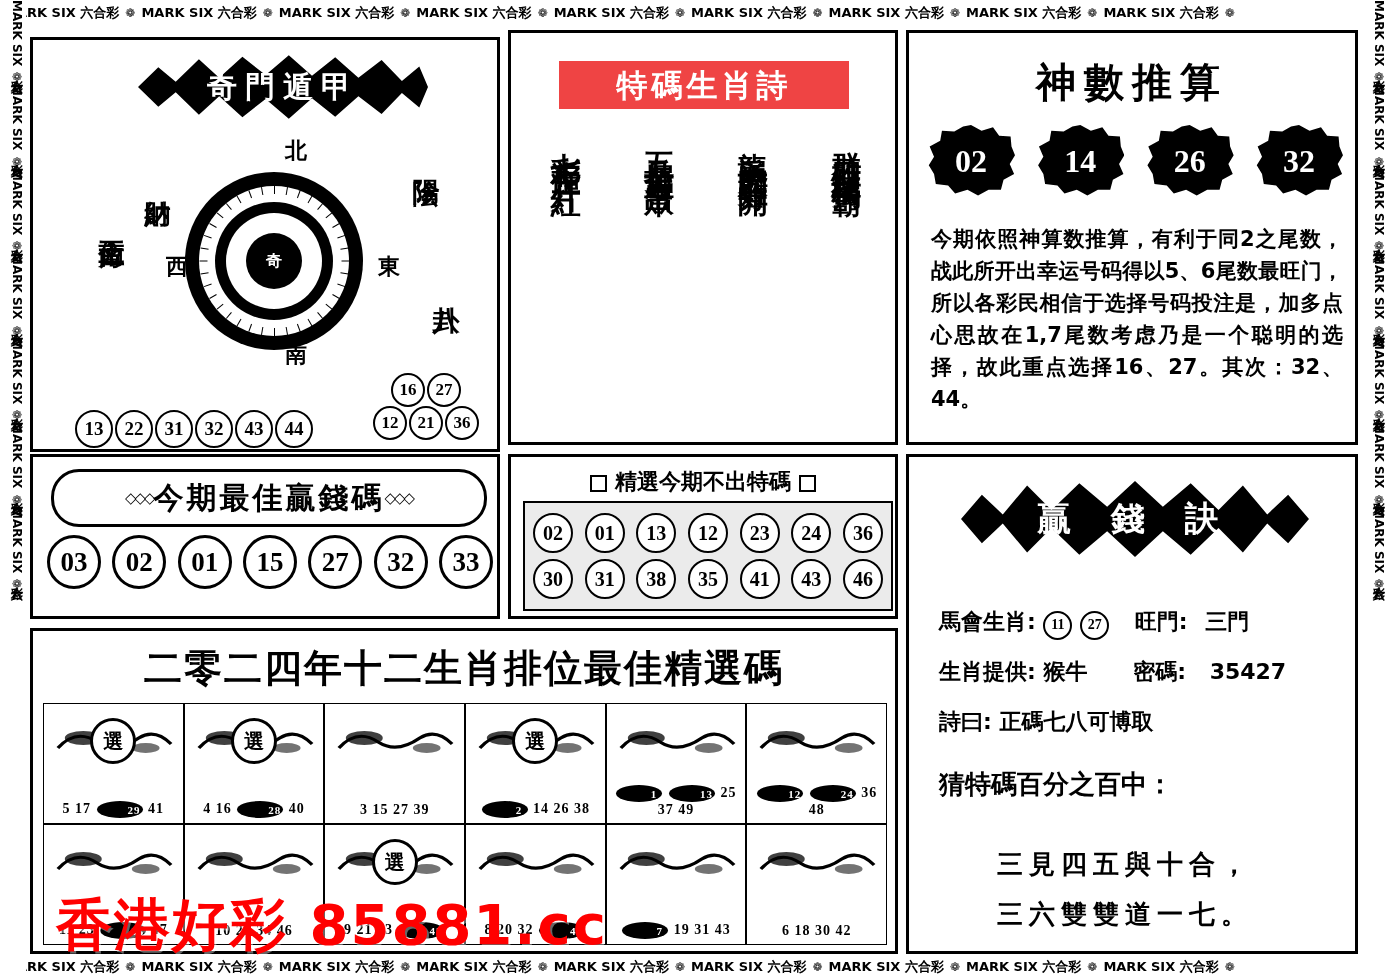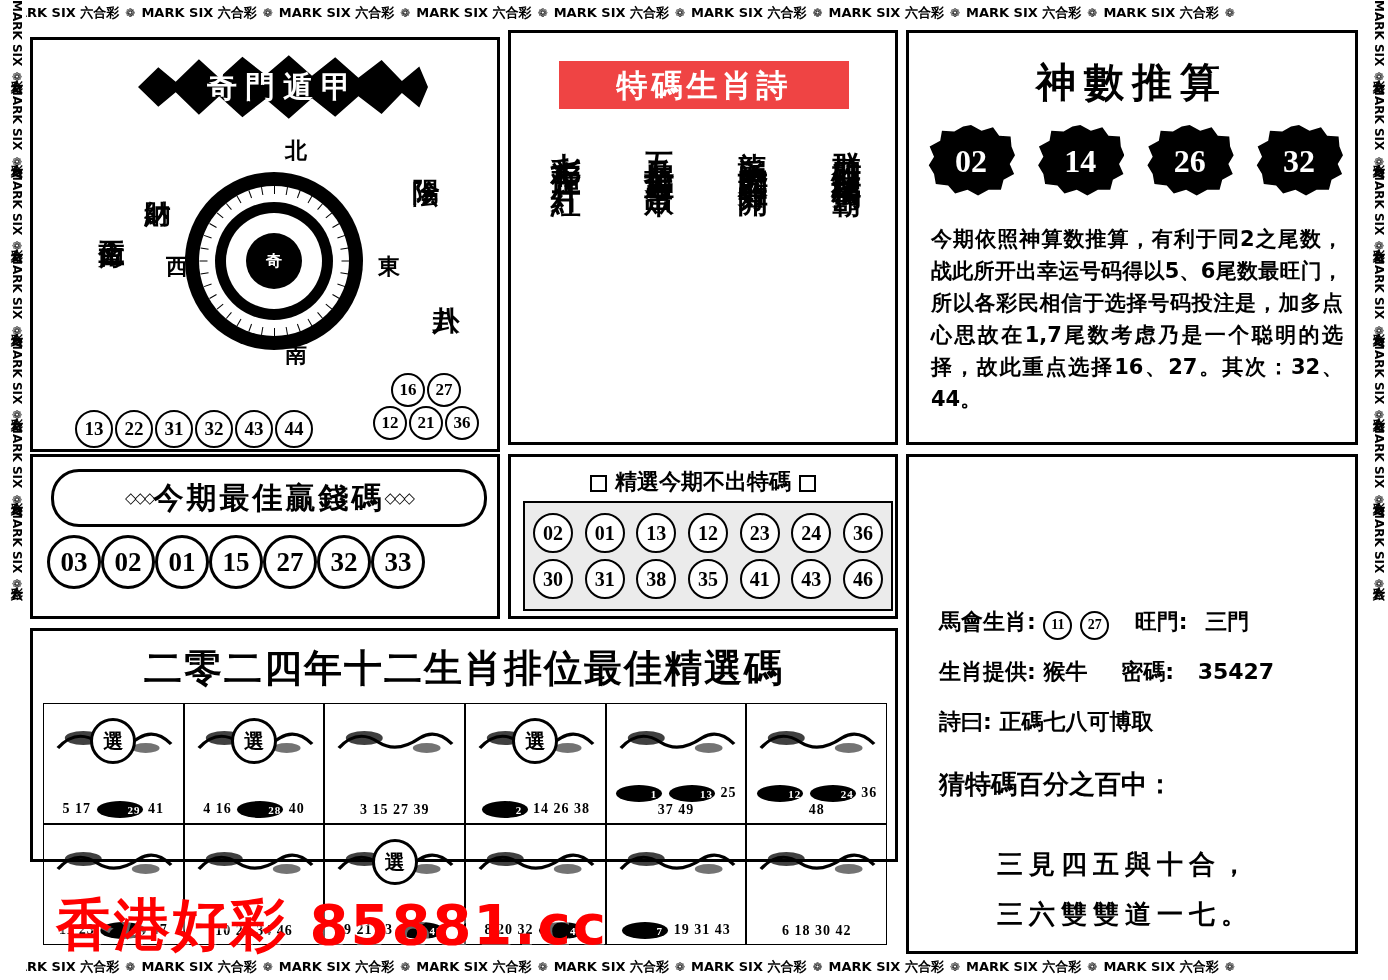--- a/index.html
+++ b/index.html
@@ -65,21 +65,21 @@
      clip-path:polygon(50% 0%,62% 8%,75% 3%,82% 15%,95% 16%,96% 30%,100% 42%,94% 54%,99% 68%,87% 76%,84% 90%,70% 90%,58% 98%,46% 90%,32% 95%,24% 84%,10% 82%,8% 68%,2% 56%,8% 44%,3% 30%,15% 22%,17% 8%,31% 9%,41% 2%);}
   .p3text{position:absolute;left:22px;top:190px;width:412px;font-size:21px;line-height:32px;
      font-family:"DejaVu Sans",sans-serif;font-weight:bold;text-align:justify;}
 
   
   #p4{left:4px;top:428px;width:470px;height:165px;}
   .p4head{position:absolute;left:18px;top:12px;width:430px;height:52px;border:3px solid #000;border-radius:28px;
      display:flex;align-items:center;justify-content:center;}
   .p4head .t{font-size:30px;font-weight:bold;letter-spacing:3px;font-family:"DejaVu Sans",sans-serif;}
   .diam{font-size:15px;letter-spacing:-2px;}
-  .p4nums{position:absolute;left:14px;top:78px;width:446px;display:flex;}
+  .p4nums{position:absolute;left:14px;top:78px;width:446px;display:flex;justify-content:space-between;}
   .p4nums .numcirc{width:48px;height:48px;font-size:27px;border-width:3px;}
 
   
   #p5{left:482px;top:428px;width:390px;height:165px;}
   .p5head{position:absolute;left:0;right:0;top:10px;text-align:center;font-size:22px;font-weight:bold;font-family:"DejaVu Sans",sans-serif;}
   .sq{display:inline-block;width:13px;height:13px;border:2px solid #000;vertical-align:middle;margin:0 8px;}
   .p5box{position:absolute;left:12px;top:44px;width:366px;height:106px;border:2px solid #000;background:#ebebeb;}
   .p5row{position:absolute;left:8px;width:350px;display:flex;justify-content:space-between;}
   .p5row .numcirc{width:36px;height:36px;font-size:20px;background:#fff;}
 
@@ -87,21 +87,21 @@
   #p6{left:880px;top:428px;width:452px;height:500px;}
   .banner6{position:absolute;left:52px;top:24px;width:348px;height:76px;}
   .banner6 .star{position:absolute;inset:0;background:#000;
     clip-path:polygon(0% 50%,6% 18%,12% 44%,19% 6%,26% 38%,34% 3%,42% 34%,50% 0%,58% 34%,66% 3%,74% 38%,81% 6%,88% 44%,94% 18%,100% 50%,94% 82%,88% 56%,81% 94%,74% 62%,66% 97%,58% 66%,50% 100%,42% 66%,34% 97%,26% 62%,19% 94%,12% 56%,6% 82%);}
   .banner6 .txt{position:absolute;inset:0;display:flex;align-items:center;justify-content:center;color:#fff;
     font-size:34px;font-weight:bold;letter-spacing:14px;font-family:"DejaVu Sans",sans-serif;}
   .p6line{position:absolute;font-size:22px;font-weight:bold;font-family:"DejaVu Sans",sans-serif;white-space:nowrap;}
   .p6big{position:absolute;font-size:26px;font-weight:bold;font-family:"DejaVu Sans",sans-serif;}
 
   
-  #p7{left:4px;top:602px;width:868px;height:234px;}
+  #p7{left:4px;top:602px;width:868px;height:326px;}
   .p7title{position:absolute;left:0;right:0;top:12px;text-align:center;font-size:38px;font-weight:bold;
      letter-spacing:2px;font-family:"DejaVu Sans",sans-serif;}
   .grid7{position:absolute;left:10px;top:72px;width:844px;height:242px;display:grid;
      grid-template-columns:repeat(6,1fr);grid-template-rows:1fr 1fr;}
   .cell7{border:1px solid #000;position:relative;overflow:hidden;}
   .cell7 .pic{position:absolute;left:0;right:0;top:4px;height:62px;}
   .cell7 .nums{position:absolute;left:0;right:0;bottom:5px;text-align:center;font-size:14px;font-weight:bold;
      font-family:"Liberation Serif",serif;letter-spacing:1px;}
   .xuan{position:absolute;left:50%;top:14px;transform:translateX(-50%);width:40px;height:40px;border:3px solid #000;
      border-radius:50%;display:flex;align-items:center;justify-content:center;font-size:20px;font-weight:bold;background:#fff;}
@@ -270,33 +270,37 @@
           <span class="numcirc ">38</span>
           <span class="numcirc ">35</span>
           <span class="numcirc ">41</span>
           <span class="numcirc ">43</span>
           <span class="numcirc ">46</span>
         </div>
     </div>
   </div>
 
   <div class="panel" id="p6">
+    <div class="banner6">
+      <div class="star"></div>
+      <div class="txt">贏 錢 訣</div>
+    </div>
 
     <div class="p6line" style="left:30px;top:150px;">
       <span>馬會生肖:</span>
       <span class="numcirc n-sm" style="border-width:2px;">11</span>
       <span class="numcirc n-sm" style="border-width:2px;">27</span>
       <span style="margin-left:18px;">旺門:</span>
       <span style="margin-left:10px;">三門</span>
     </div>
 
     <div class="p6line" style="left:30px;top:200px;">
       <span>生肖提供:</span>
       <span>猴牛</span>
-      <span style="margin-left:26px;">密碼:</span>
+      <span style="margin-left:38px;">密碼:</span>
       <span style="margin-left:16px;">35427</span>
     </div>
 
     <div class="p6line" style="left:30px;top:250px;">
       <span>詩曰:</span>
       <span>正碼七八可博取</span>
     </div>
 
     <div class="p6big" style="left:30px;top:310px;">猜特碼百分之百中：</div>
     <div class="p6big" style="left:88px;top:440px;letter-spacing:6px;">三六雙雙道一七。</div>

